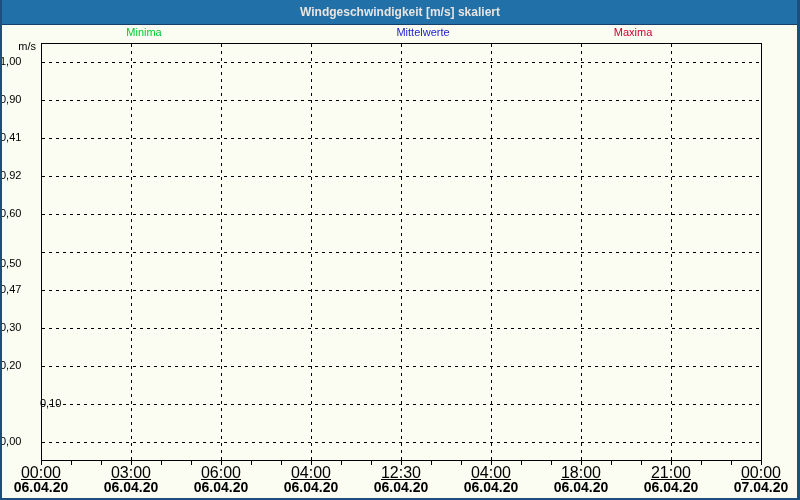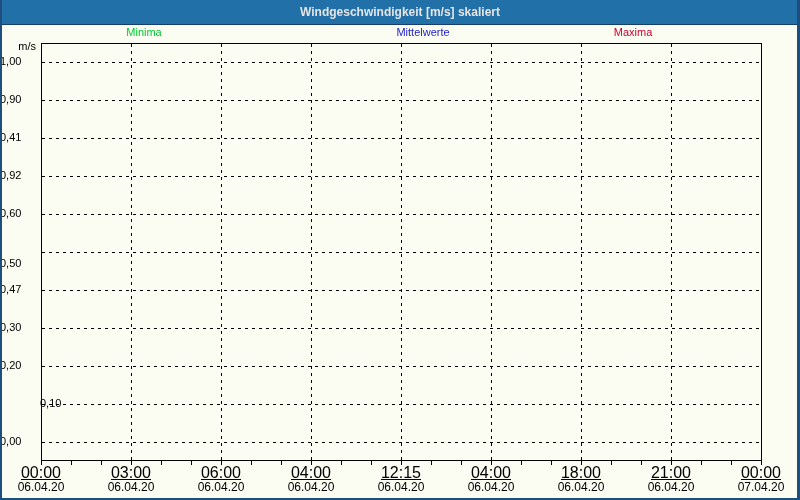--- a/index.html
+++ b/index.html
@@ -49,21 +49,21 @@
     position:absolute;left:0;top:40px;width:36px;height:13px;line-height:13px;
     text-align:right;font-size:11px;
   }
   .xtick{position:absolute;width:1px;height:4px;background:#000;top:461px;}
   .xtime{
     position:absolute;top:466px;width:70px;height:13px;line-height:13px;
     text-align:center;font-size:16px;text-decoration:underline;
   }
   .xdate{
     position:absolute;top:481px;width:80px;height:13px;line-height:13px;
-    text-align:center;font-size:12px;
+    text-align:center;font-size:14px;font-weight:bold;
   }
 </style>
 </head>
 <body>
 
 <div id="chart-window" style="background: rgb(251, 253, 242);">
   <div id="title-bar" style="background: rgb(34, 112, 168);">
     <div id="chart-title" style="color: #e5e5e5;">Windgeschwindigkeit [m/s] skaliert</div>
   </div>
 
@@ -136,21 +136,21 @@
     <div class="xtick" style="left: 731px;"></div>
     <div class="xtick" style="left: 761px;"></div>
     <div class="xtime" style="left: 6px;">00:00</div>
     <div class="xdate" style="left: 1px;">06.04.20</div>
     <div class="xtime" style="left: 96px;">03:00</div>
     <div class="xdate" style="left: 91px;">06.04.20</div>
     <div class="xtime" style="left: 186px;">06:00</div>
     <div class="xdate" style="left: 181px;">06.04.20</div>
     <div class="xtime" style="left: 276px;">04:00</div>
     <div class="xdate" style="left: 271px;">06.04.20</div>
-    <div class="xtime" style="left: 366px;">12:15</div>
+    <div class="xtime" style="left: 366px;">12:30</div>
     <div class="xdate" style="left: 361px;">06.04.20</div>
     <div class="xtime" style="left: 456px;">04:00</div>
     <div class="xdate" style="left: 451px;">06.04.20</div>
     <div class="xtime" style="left: 546px;">18:00</div>
     <div class="xdate" style="left: 541px;">06.04.20</div>
     <div class="xtime" style="left: 636px;">21:00</div>
     <div class="xdate" style="left: 631px;">06.04.20</div>
     <div class="xtime" style="left: 726px;">00:00</div>
     <div class="xdate" style="left: 721px;">07.04.20</div>
   </div>

